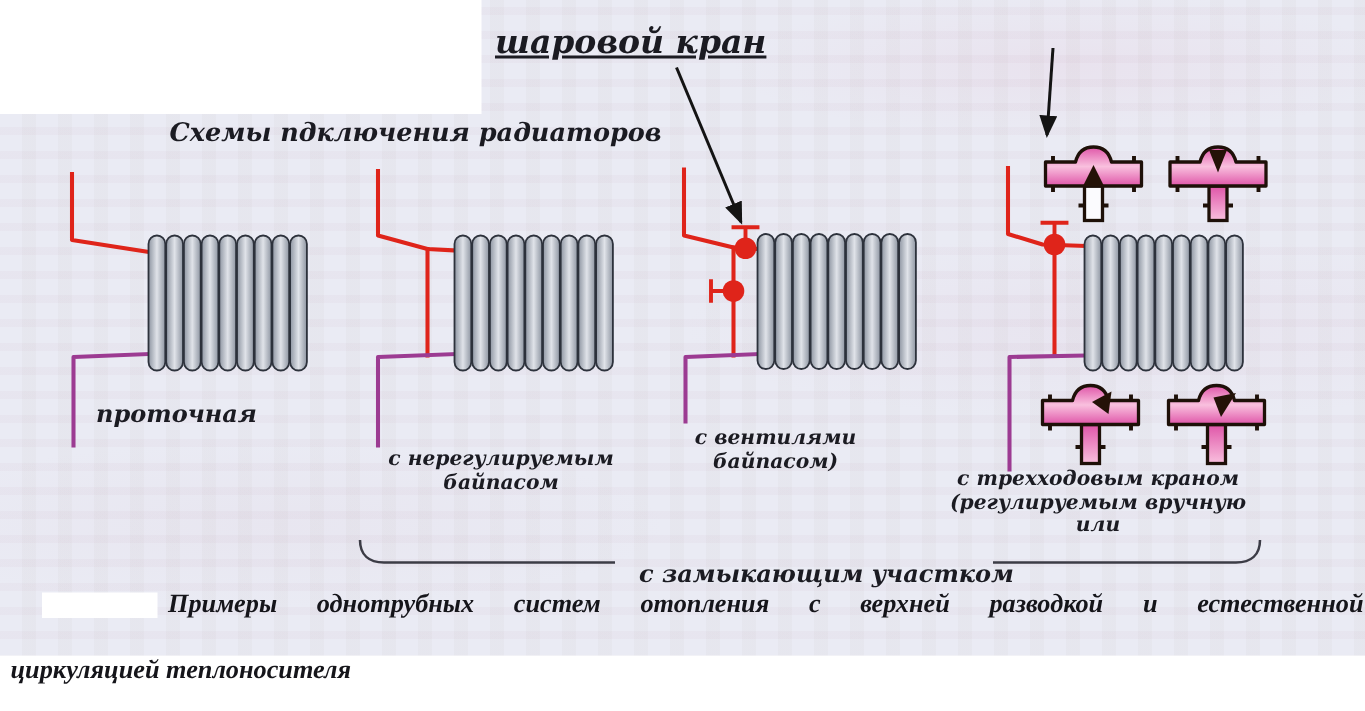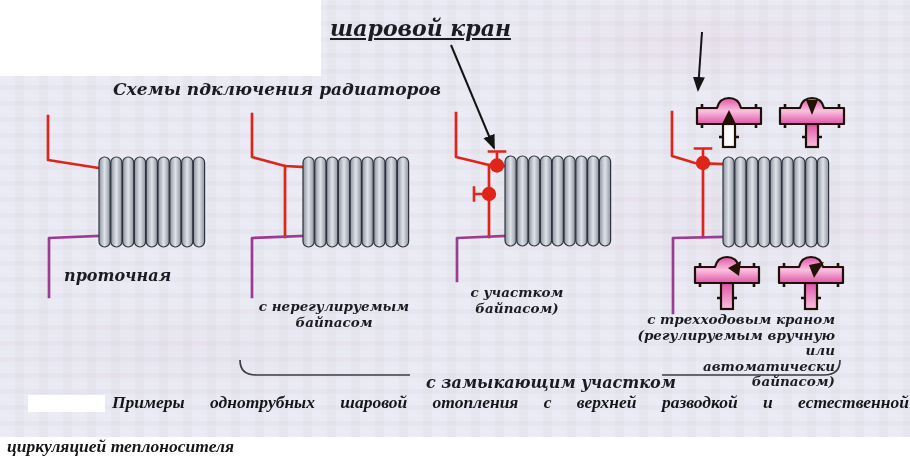--- a/index.html
+++ b/index.html
@@ -40,21 +40,21 @@
   .fin-mid{stop-color:var(--rad-light);}
   .lbl{position:absolute;font-style:italic;font-weight:700;white-space:nowrap;color:var(--ink);}
   .title{left:113px;top:79px;font-size:17px;}
   .callout-ball{left:330px;top:15px;font-size:22px;text-decoration:underline;}
   .callout-threeway{left:662px;top:2px;font-size:16.5px;}
   .scheme-label{position:absolute;font-style:italic;font-weight:700;text-align:center;
                 font-size:13.5px;line-height:15.5px;color:var(--ink);}
   .s1{left:64px;top:266px;font-size:16px;line-height:19px;text-align:center;}
   .s2{left:253px;top:299px;width:162px;}
   .s3{left:436px;top:285px;width:162px;}
-  .s4{left:629px;top:312px;width:206px;text-align:right;}
+  .s4{left:629px;top:312px;width:206px;}
   .bracket-label{left:426px;top:373px;font-size:16px;}
   .caption{position:absolute;font-family:"Liberation Serif",serif;font-style:italic;
            font-weight:700;font-size:17.5px;color:#15151a;}
   .caption-1{left:112px;top:392px;width:797px;text-align:justify;text-align-last:justify;}
   .caption-2{left:7px;top:436px;}
 </style>
 </head>
 <body>
 
 <div class="canvas">
@@ -205,27 +205,26 @@
   <div class="lbl callout-ball">шаровой кран</div>
 
   <div class="scheme-label s1">
     <div>проточная</div>
   </div>
   <div class="scheme-label s2">
     <div>с нерегулируемым</div>
     <div>байпасом</div>
   </div>
   <div class="scheme-label s3">
-    <div>с участком</div>
+    <div>с вентилями</div>
     <div>байпасом)</div>
   </div>
   <div class="scheme-label s4">
     <div>с трехходовым краном</div>
     <div>(регулируемым вручную или</div>
-    <div>автоматически байпасом)</div>
   </div>
 
   <div class="lbl bracket-label">с замыкающим участком</div>
 
   <div class="white-patch whiteout-box"></div>
-  <div class="caption caption-1">Примеры однотрубных шаровой отопления с верхней разводкой и естественной</div>
+  <div class="caption caption-1">Примеры однотрубных систем отопления с верхней разводкой и естественной</div>
   <div class="caption caption-2">циркуляцией теплоносителя</div>
 </div>
 
 </body></html>

